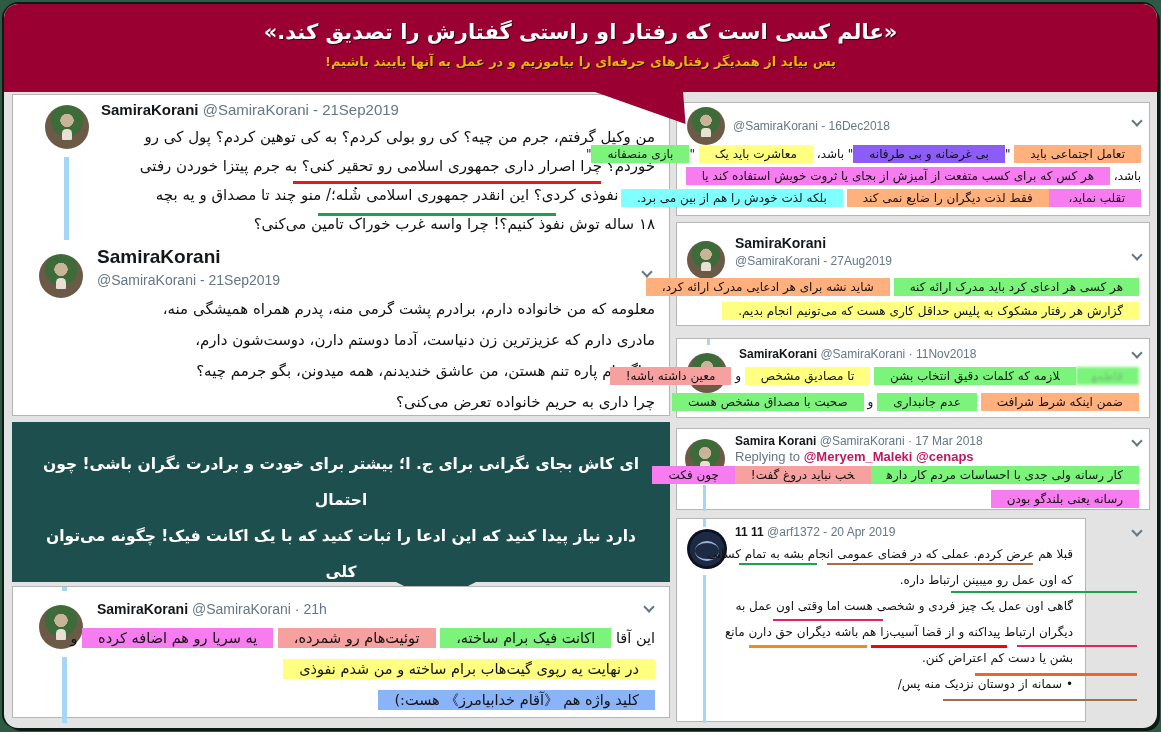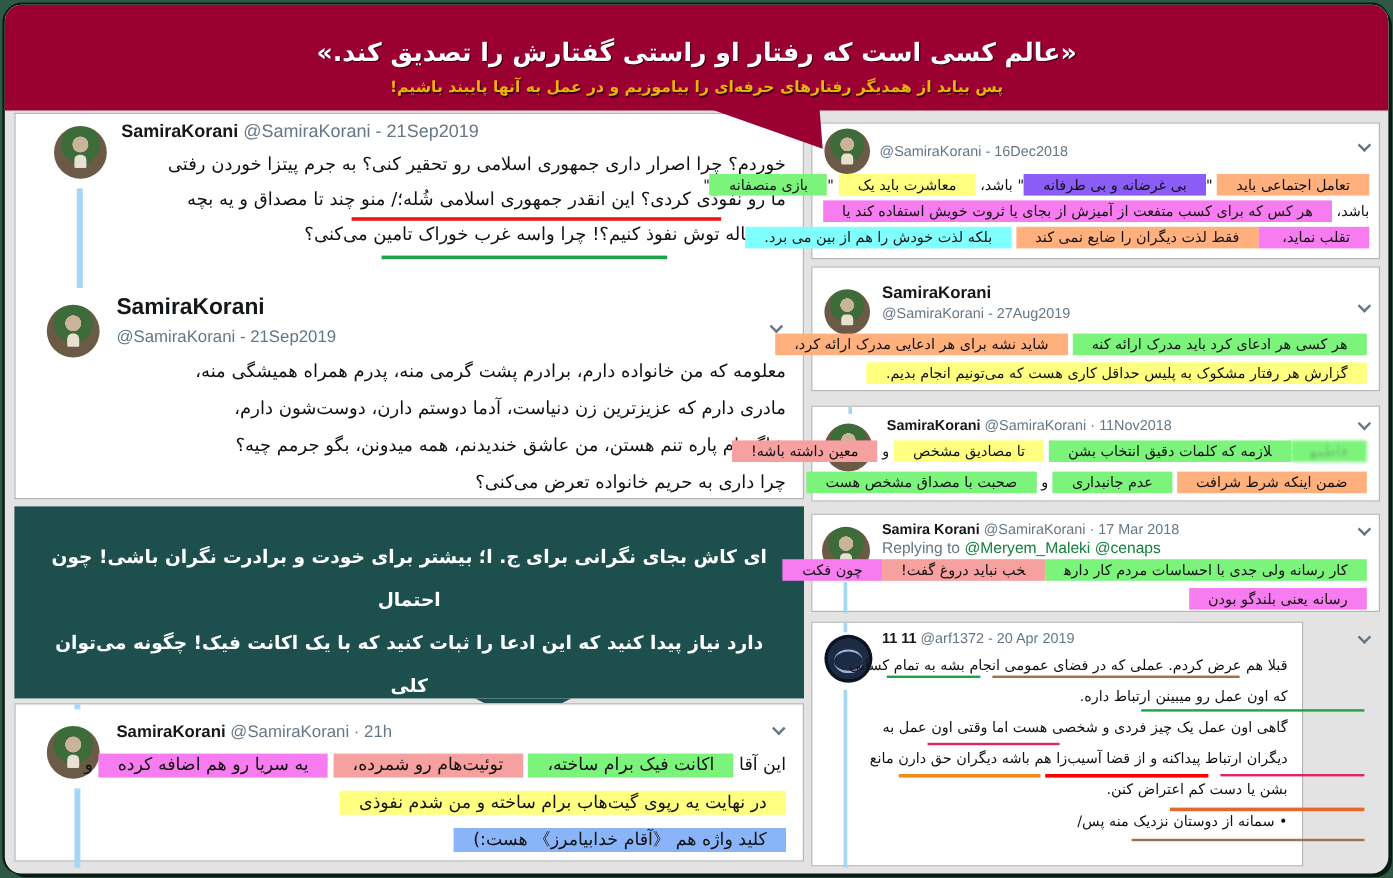--- a/index.html
+++ b/index.html
@@ -20,21 +20,21 @@
     text-align: center; direction: rtl; z-index: 5;
   }
   .banner-tail {
     position: absolute; left: 580px; top: 80px; width: 0; height: 0;
     border-left: 90px solid transparent; border-right: 20px solid transparent;
     border-top: 40px solid #9b0033; z-index: 6;
     transform: skewX(30deg);
   }
   .banner-title {
     display: block; color: #ffffff; font-weight: bold; font-size: 21px;
-    padding-top: 28px; letter-spacing: 0;
+    padding-top: 16px; letter-spacing: 0;
     text-shadow: 1px 1px 0 #3a0013;
   }
   .banner-sub {
     display: block; color: #eab308; font-weight: bold; font-size: 13px;
     margin-top: 10px; text-shadow: 1px 1px 0 #3a0013;
   }
 
   
   .tweet {
     position: absolute; background: #fff; border: 1px solid #b5b5b5;
@@ -66,21 +66,21 @@
     position: absolute; width: 8px; height: 8px; border-right: 2px solid #657786; border-bottom: 2px solid #657786;
     transform: rotate(45deg);
   }
   .body {
     position: absolute; color: #111; text-align: right;
     font-family: "DejaVu Sans", sans-serif;
   }
   .body p { white-space: nowrap; }
   .hl { padding: 2px 16px; }
   .replying { position: absolute; direction: ltr; font-size: 13px; color: #657786; font-family: "Liberation Sans", sans-serif; }
-  .replying .link { color: #15803d; }
+  .replying .link { color: #be185d; font-weight: bold; }
 
   
   .callout {
     position: absolute; left: 8px; top: 418px; width: 658px; height: 160px;
     background: #1d4f4f; direction: rtl; text-align: center; color: #fff;
     font-weight: bold; font-size: 15.5px; line-height: 36px; padding: 24px 18px 0 18px;
   }
   .callout-tail {
     position: absolute; left: 392px; top: 578px; width: 0; height: 0;
     border-left: 40px solid transparent; border-right: 40px solid transparent;
@@ -112,20 +112,21 @@
     <div class="avatar" style="left:32px;top:10px;width:44px;height:44px;"></div>
     <div class="thread-line" style="left:51px;top:62px;height:84px;"></div>
     <div class="meta" style="left:88px;top:6px;font-size:15px;">
       <span class="name">SamiraKorani</span>
       <span>@SamiraKorani</span>
       <span> - </span>
       <span>21Sep2019</span>
     </div>
     <div class="chev" style="left:632px;top:6px;"></div>
     <div class="body" style="right:14px;top:28px;font-size:15px;line-height:29px;">
+      <p>من وکیل گرفتم، جرم من چیه؟ کی رو بولی کردم؟ به کی توهین کردم؟ پول کی رو</p>
       <p><span>خوردم؟ چرا اصرار داری جمهوری اسلامی رو تحقیر کنی؟ به جرم پیتزا خوردن رفتی</span></p>
       <p>ما رو نفوذی کردی؟ این انقدر جمهوری اسلامی شُله؛/ منو چند تا مصداق و یه بچه</p>
       <p>۱۸ ساله توش نفوذ کنیم؟! چرا واسه غرب خوراک تامین می‌کنی؟</p>
     </div>
     <div style="position:absolute;left:280px;top:86px;width:308px;height:3px;background:#e81818;"></div>
     <div style="position:absolute;left:305px;top:118px;width:238px;height:3px;background:#1aa34a;"></div>
   </div>
 
   <div class="tweet" style="left:8px;top:236px;width:658px;height:176px;border-top:none;">
     <div class="avatar" style="left:26px;top:14px;width:44px;height:44px;"></div>

